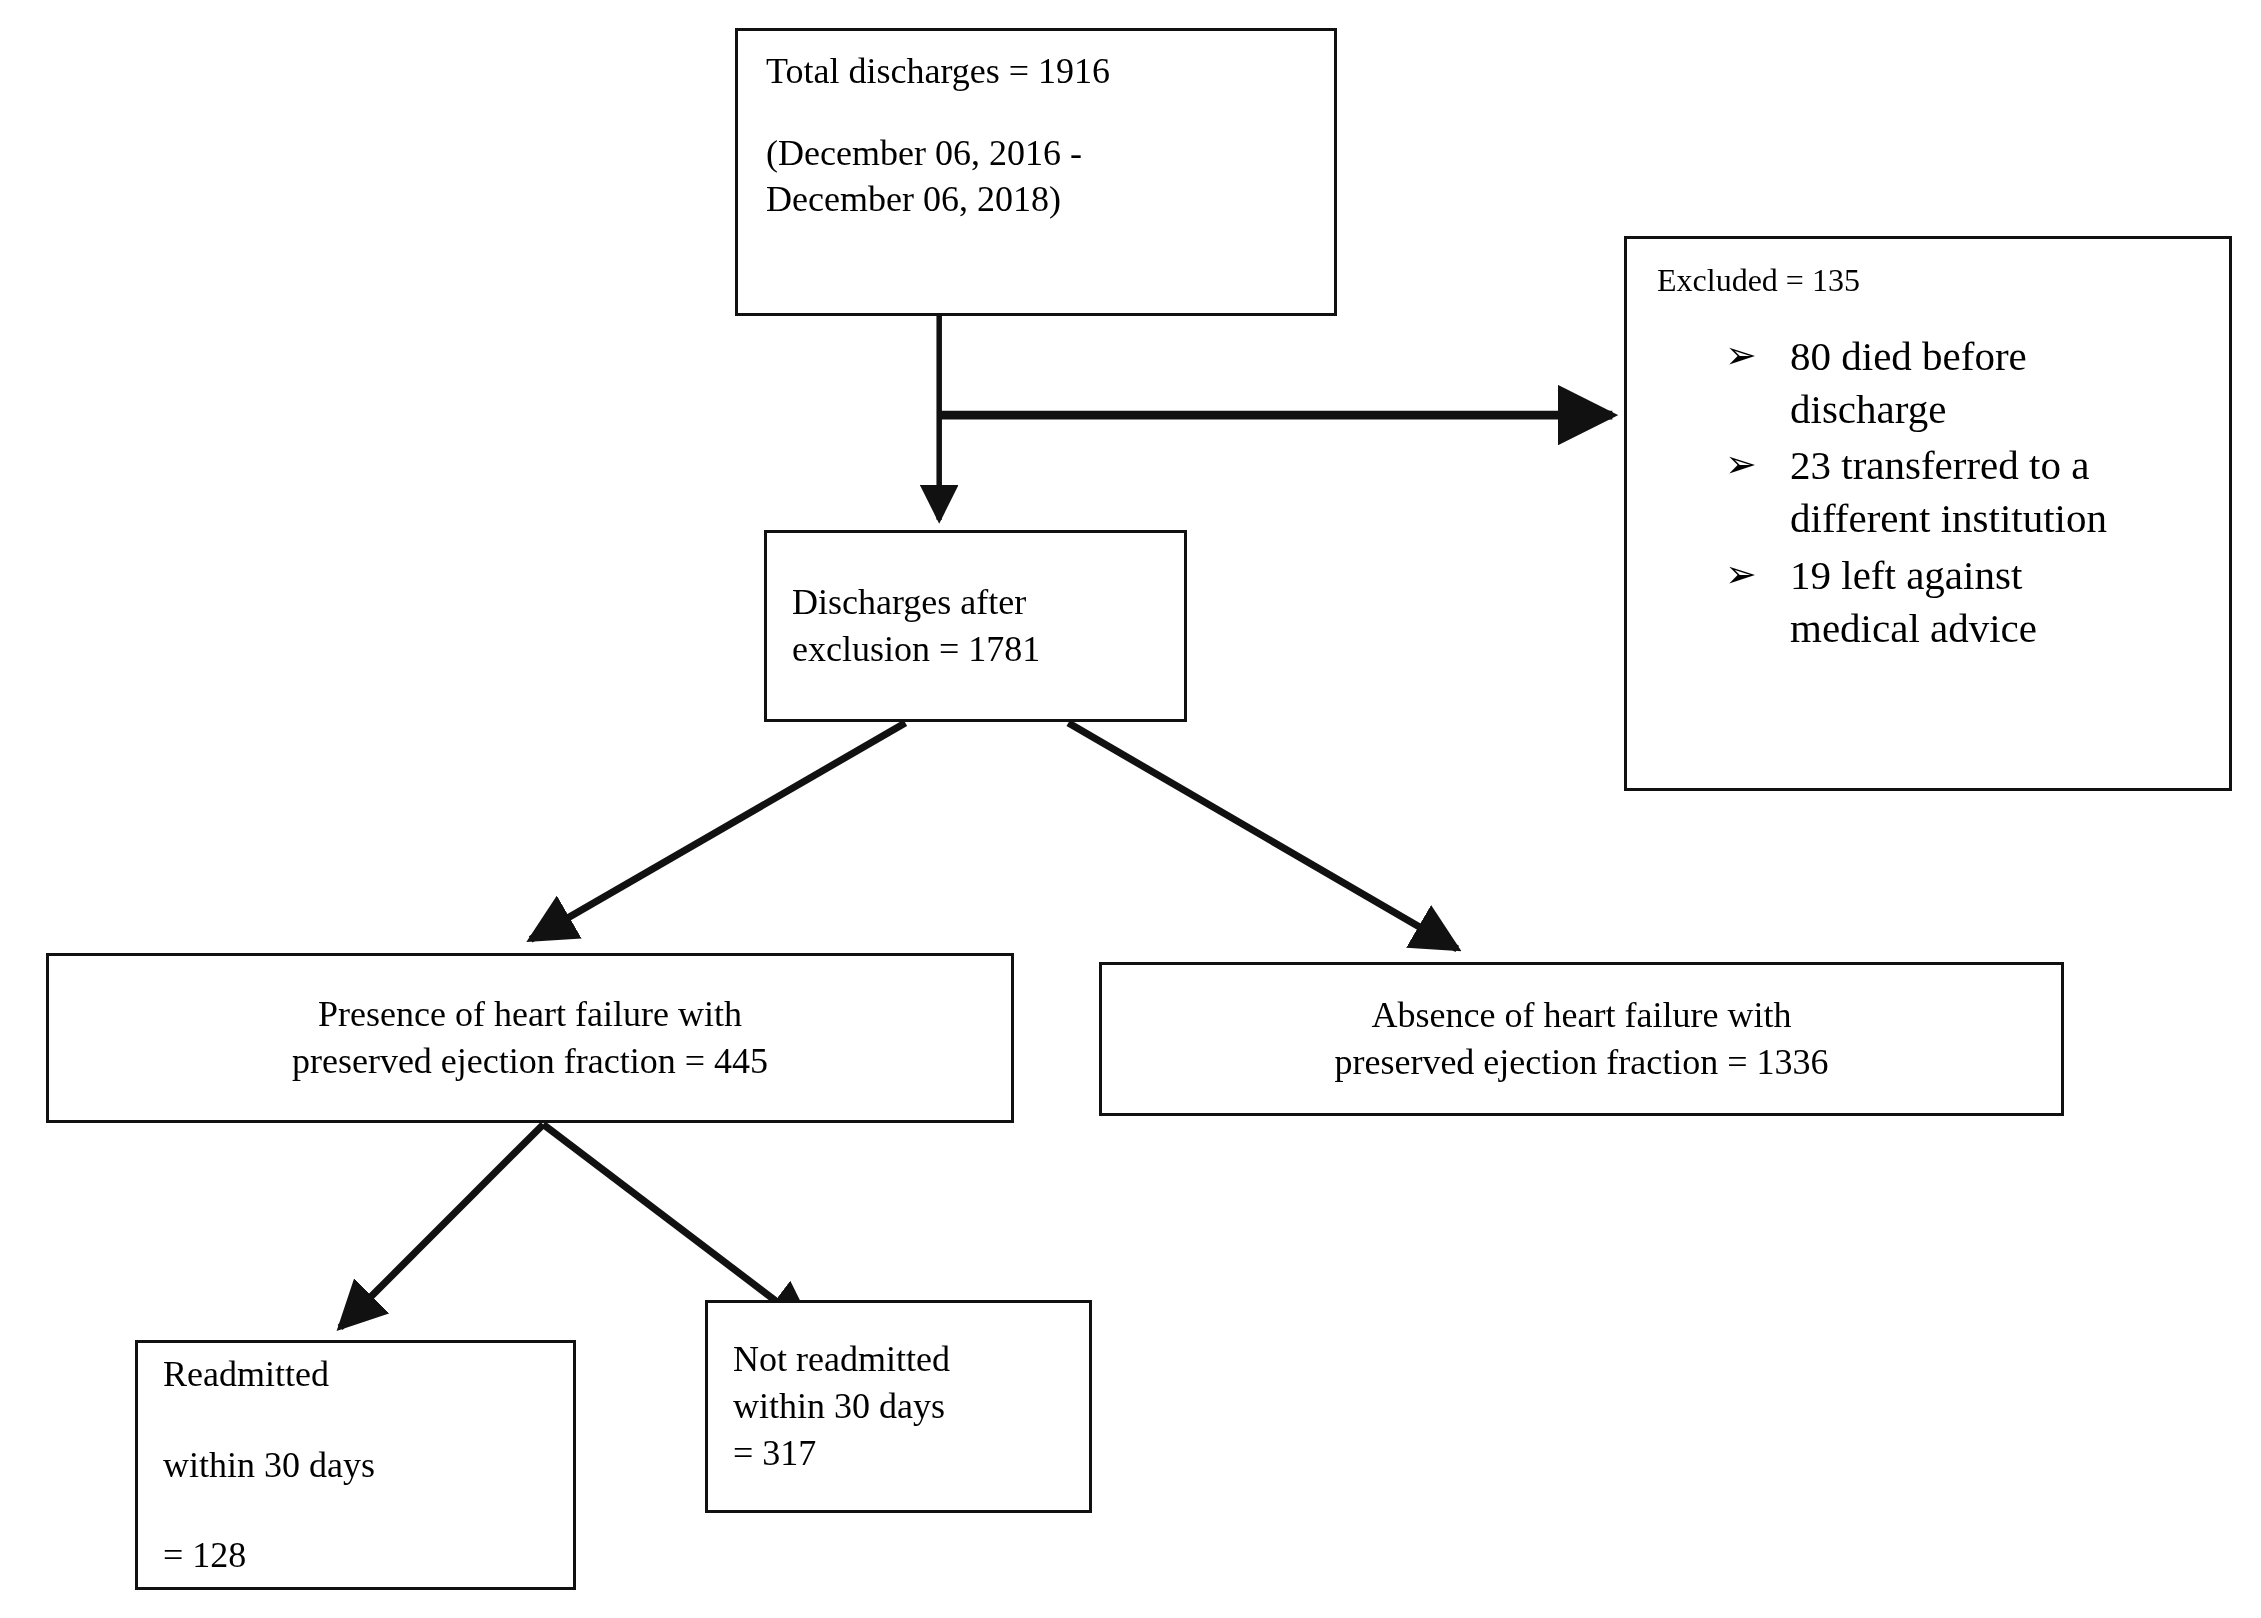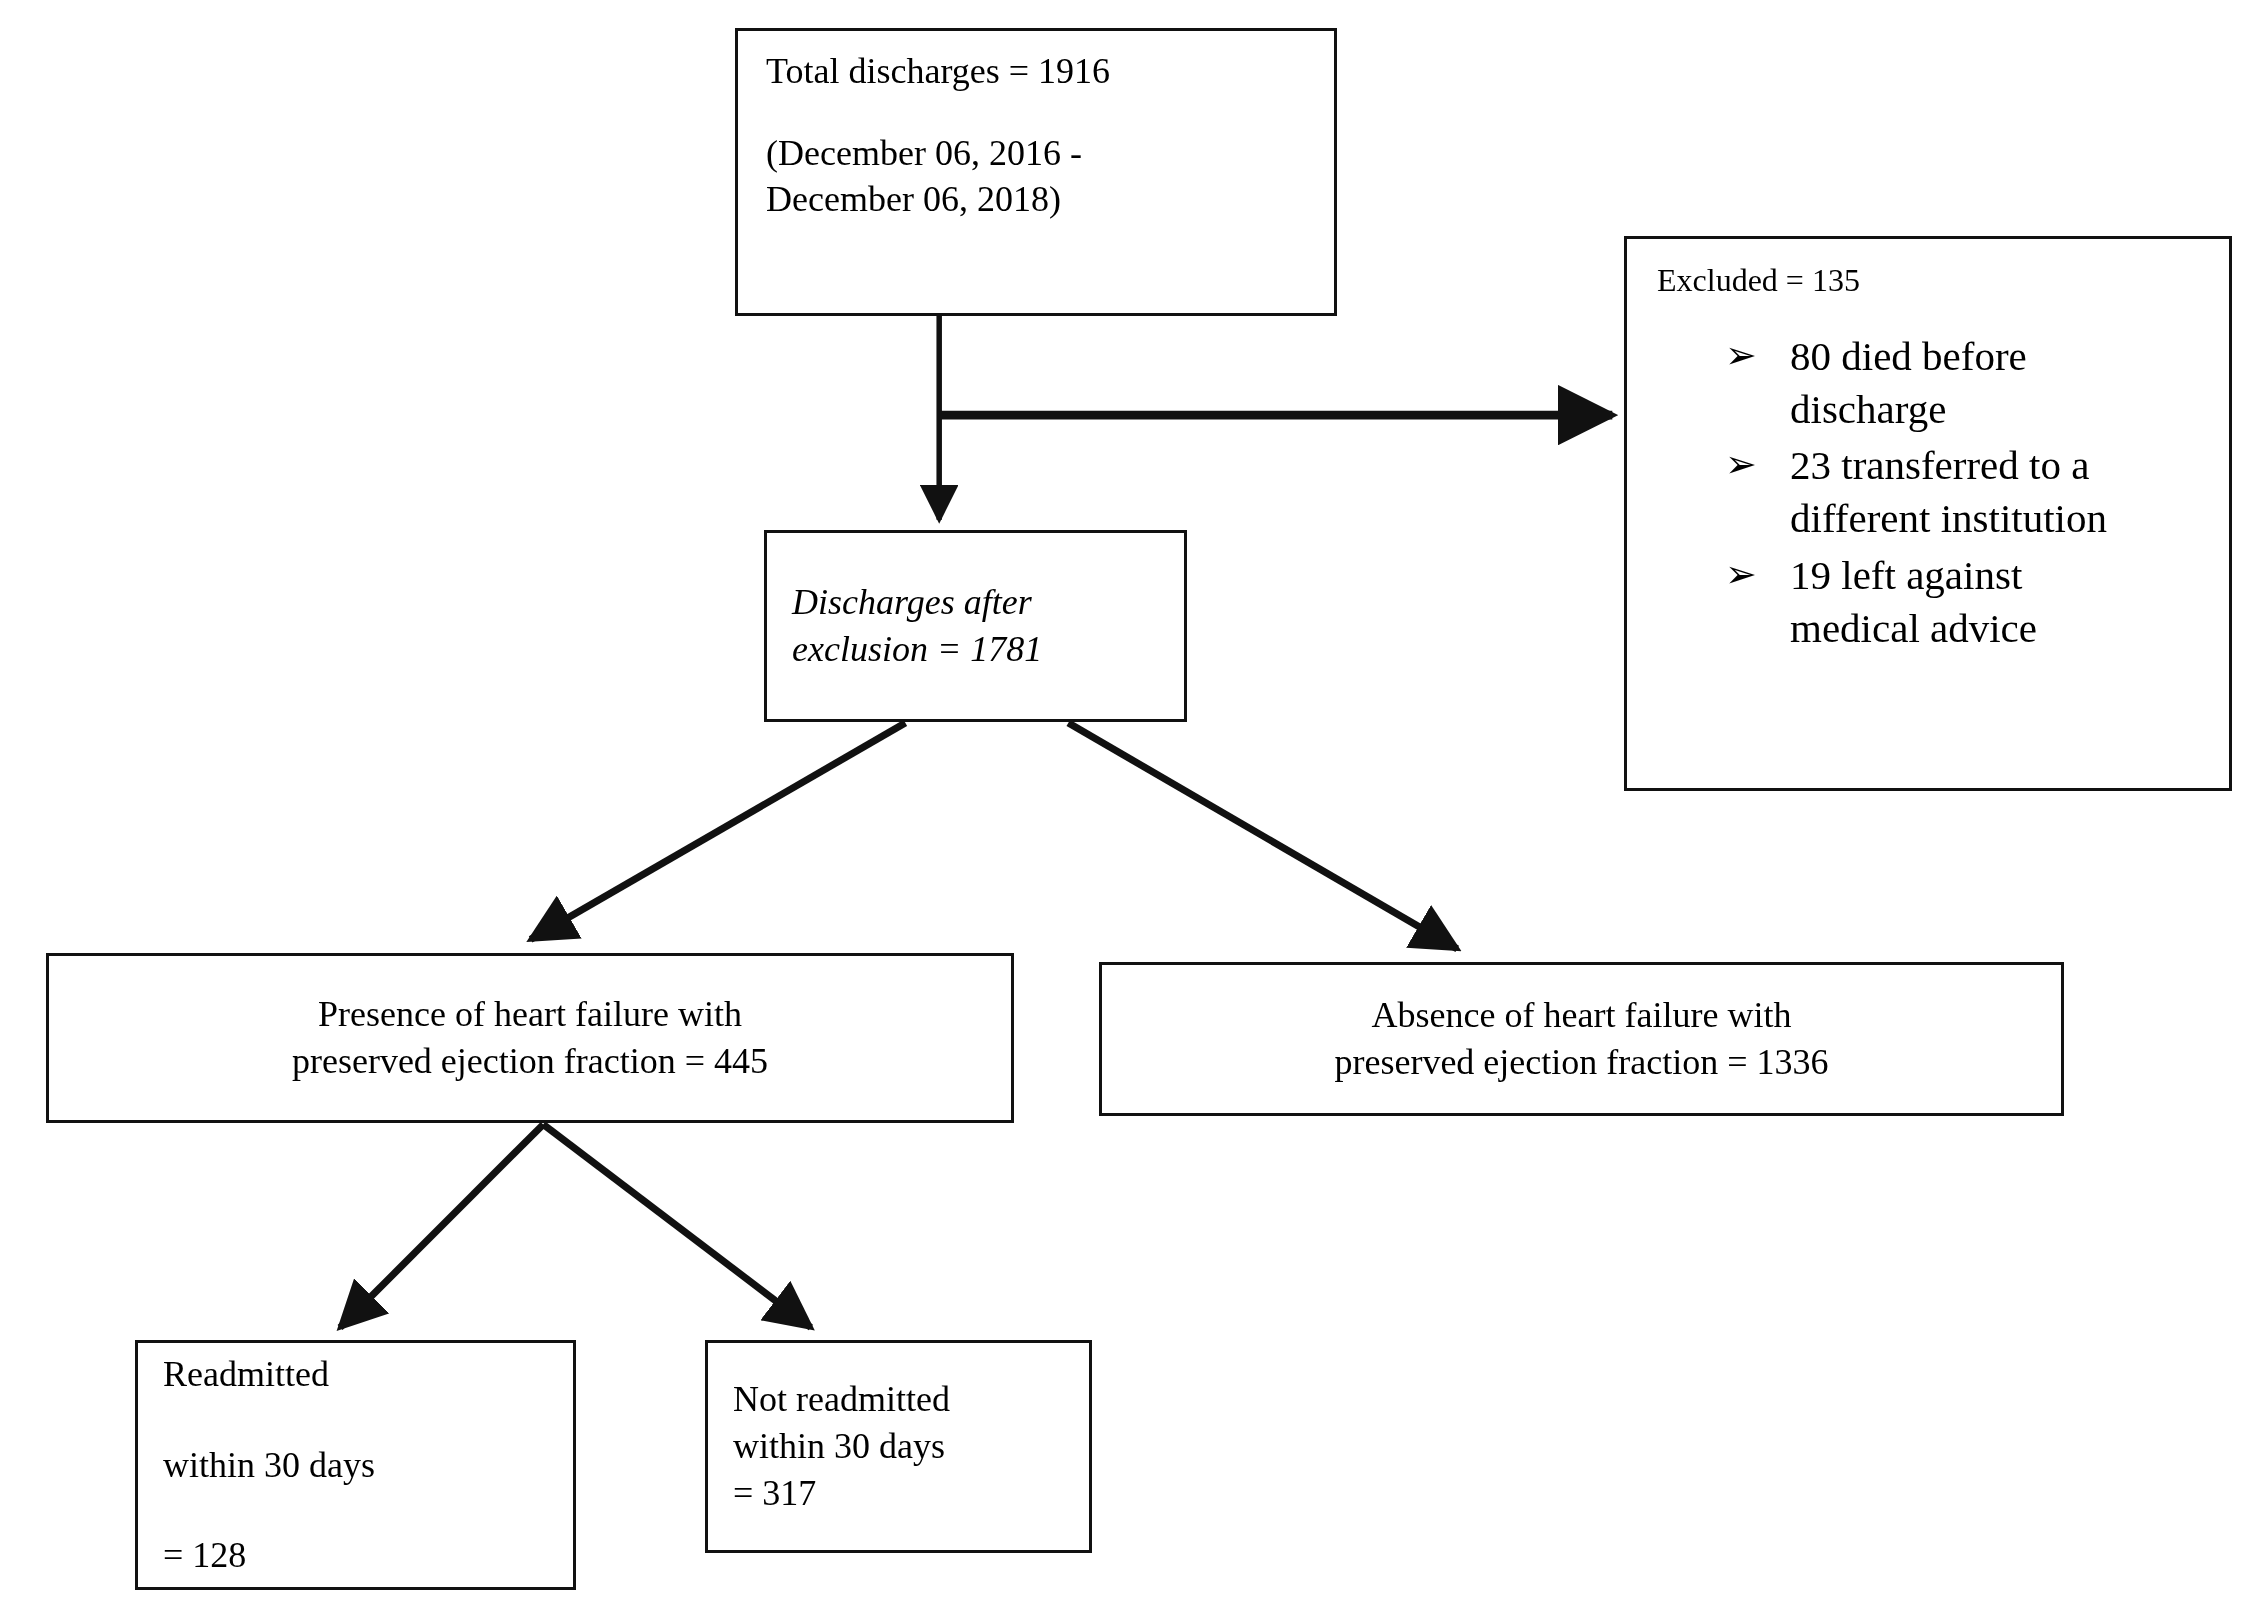--- a/index.html
+++ b/index.html
@@ -75,21 +75,20 @@
     position: absolute;
     left: 0;
     top: 0;
     font-size: 38px;
     line-height: 1.34;
   }
 
   #node-after {
     left: 764px; top: 530px; width: 423px; height: 192px;
     padding: 0 0 0 25px;
-    font-style: italic;
   }
   #node-after .node-line { text-align: left; }
 
   #node-presence {
     left: 46px; top: 953px; width: 968px; height: 170px;
     align-items: center;
     padding: 0 0 0 0;
   }
   #node-presence .node-line { text-align: left; }
 
@@ -100,21 +99,21 @@
   #node-absence .node-line { text-align: center; }
 
   #node-readmit {
     left: 135px; top: 1340px; width: 441px; height: 250px;
     padding: 0 0 0 25px;
     gap: 44px;
   }
   #node-readmit .node-line { text-align: left; }
 
   #node-notreadmit {
-    left: 705px; top: 1340px; width: 387px; height: 213px;
+    left: 705px; top: 1300px; width: 387px; height: 213px;
     padding: 0 0 0 25px;
   }
   #node-notreadmit .node-line { text-align: left; }
 </style>
 </head>
 <body>
 
 <div id="page">
 
   <svg id="connectors" viewBox="0 0 2872 2056" width="2261" height="1619" xmlns="http://www.w3.org/2000/svg">

